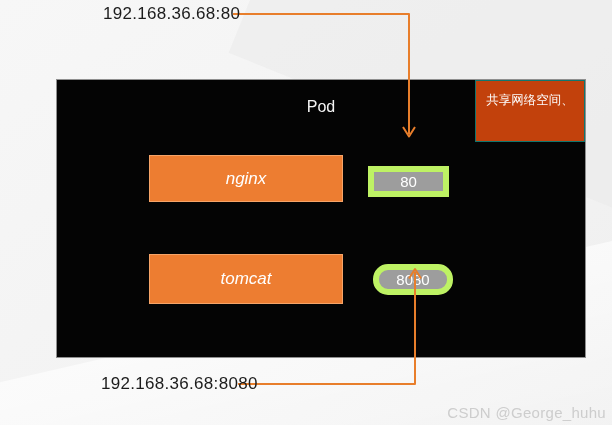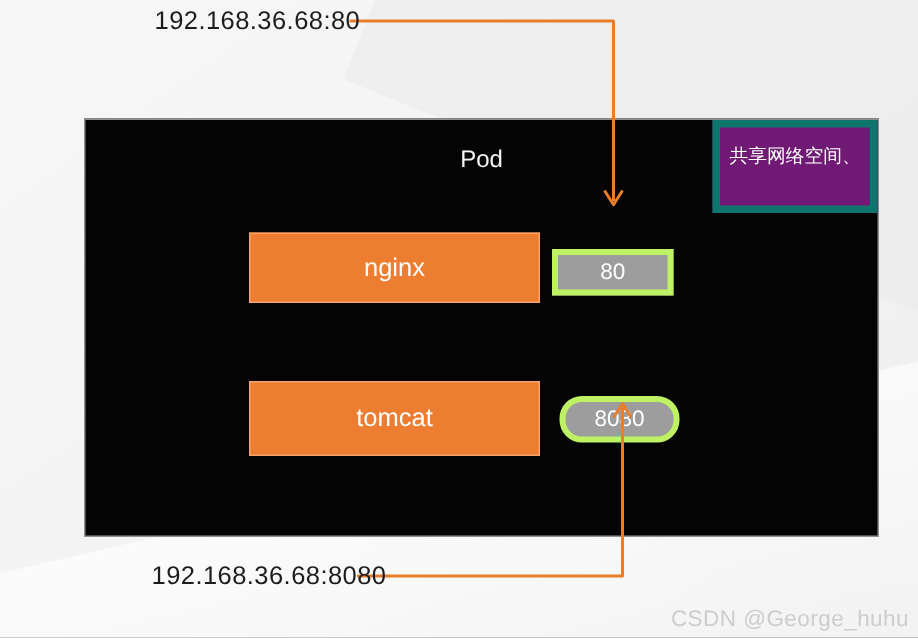--- a/index.html
+++ b/index.html
@@ -59,49 +59,50 @@
     left: 0; top: 18px;
     width: 100%;
     text-align: center;
     color: #f5f5f5;
     font-size: 16px;
   }
   .shared-note {
     position: absolute;
     right: 0; top: 0;
     width: 110px; height: 62px;
-    background: #701a75;
-    border: 5px solid #0f766e;
+    background: #c2410c;
+    border: 1px solid #0f766e;
     box-sizing: border-box;
     color: #fdfdfd;
     font-size: 12.5px;
     line-height: 17px;
     text-align: center;
     padding-top: 11px;
   }
   .container-box {
     position: absolute;
-    left: 109px;
+    left: 92px;
     width: 194px; height: 47px;
     background: #ED7D31;
     border: 1px solid #f6a468;
     box-sizing: border-box;
     display: flex;
     align-items: center;
     justify-content: center;
     color: #ffffff;
     font-size: 17px;
+    font-style: italic;
   }
   .container-box.nginx { top: 75px; }
   .container-box.tomcat { top: 174px; height: 50px; }
   .port-box {
     position: absolute;
     width: 81px; height: 31px;
     background: #9d9d9d;
-    border: 4px solid #bef264;
+    border: 6px solid #bef264;
     box-sizing: border-box;
     display: flex;
     align-items: center;
     justify-content: center;
     color: #ffffff;
     font-size: 15px;
   }
   .port-box.p80 { left: 311px; top: 86px; }
   .port-box.p8080 { left: 316px; top: 184px; width: 80px; border-radius: 15px; }
   

